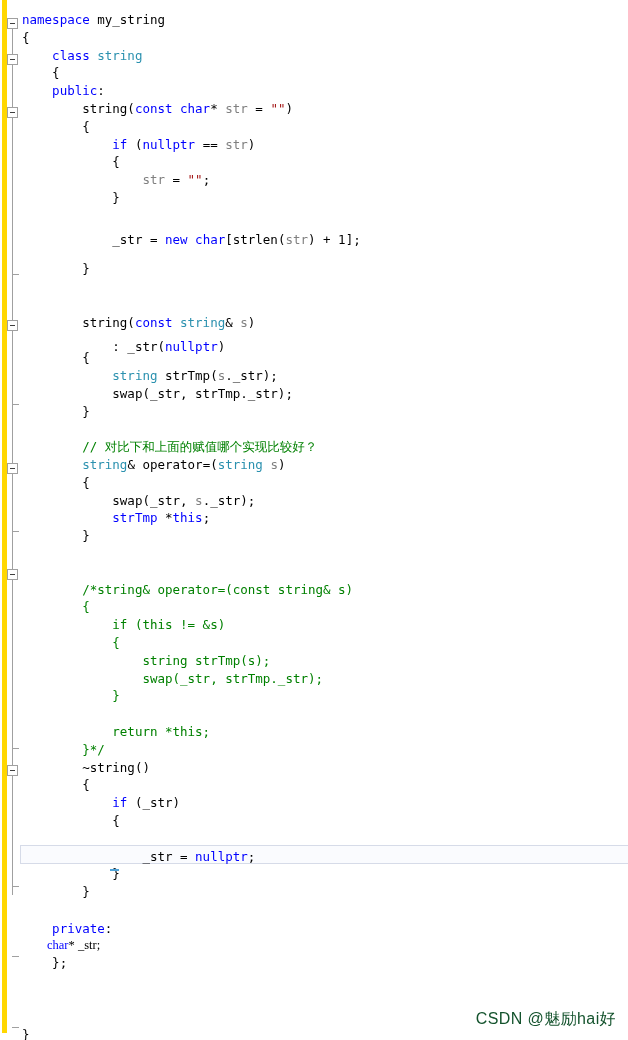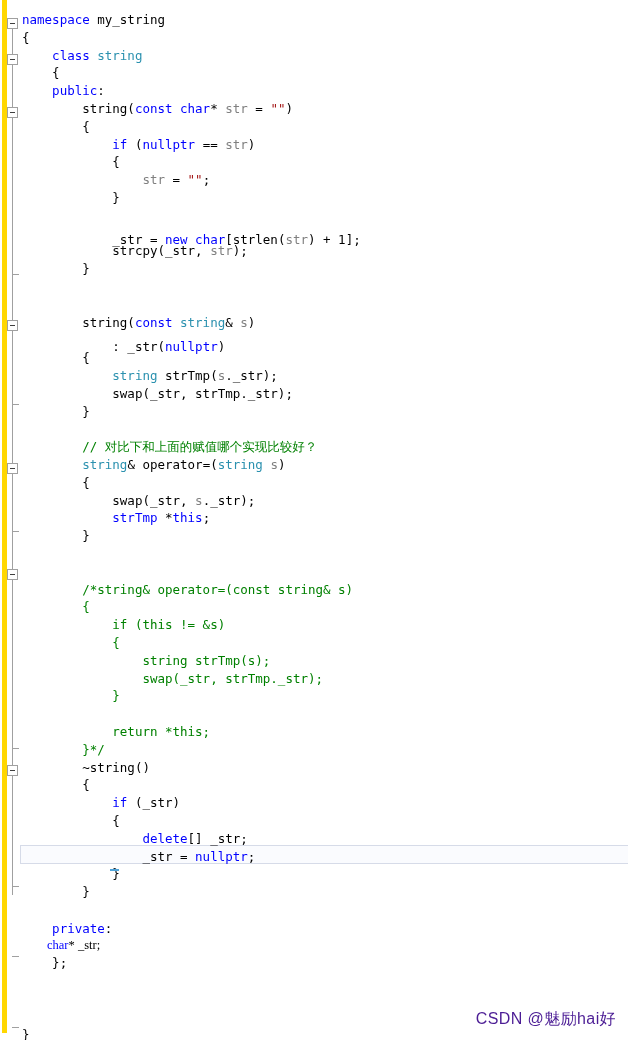--- a/index.html
+++ b/index.html
@@ -112,21 +112,21 @@
     background: #4ea3d8;
   }
 
   
   #watermark {
     position: absolute;
     right: 12px;
     bottom: 10px;
     font-family: "Liberation Sans", sans-serif;
     font-size: 16px;
-    color: #4c1d95;
+    color: #14532d;
     white-space: nowrap;
     letter-spacing: 0.4px;
     margin-top: 36px;
   }
 </style>
 </head>
 <body>
 
 <div id="editor-root">
 
@@ -165,21 +165,20 @@
       <div class="code-line" style="top: 53.4px;"><span class="t-pln">    {</span></div>
       <div class="code-line" style="top: 71.2px;"><span class="t-pln">    </span><span class="t-kw">public</span><span class="t-pln">:</span></div>
       <div class="code-line" style="top: 89px;"><span class="t-pln">        string(</span><span class="t-kw">const char</span><span class="t-pln">* </span><span class="t-par">str</span><span class="t-pln"> = </span><span class="t-str">""</span><span class="t-pln">)</span></div>
       <div class="code-line" style="top: 106.8px;"><span class="t-pln">        {</span></div>
       <div class="code-line" style="top: 124.6px;"><span class="t-pln">            </span><span class="t-kw">if</span><span class="t-pln"> (</span><span class="t-kw">nullptr</span><span class="t-pln"> == </span><span class="t-par">str</span><span class="t-pln">)</span></div>
       <div class="code-line" style="top: 142.4px;"><span class="t-pln">            {</span></div>
       <div class="code-line" style="top: 160.2px;"><span class="t-pln">                </span><span class="t-par">str</span><span class="t-pln"> = </span><span class="t-str">""</span><span class="t-pln">;</span></div>
       <div class="code-line" style="top: 178px;"><span class="t-pln">            }</span></div>
       <div class="code-line" style="top: 195.8px;"></div>
       <div class="code-line" style="top: 220px;"><span class="t-pln">            _str = </span><span class="t-kw">new char</span><span class="t-pln">[strlen(</span><span class="t-par">str</span><span class="t-pln">) + 1];</span></div>
-      <div class="code-line" style="top: 231.4px;"><span class="t-pln">            strcpy(_str, </span><span class="t-par">str</span><span class="t-pln">);</span></div>
       <div class="code-line" style="top: 249.2px;"><span class="t-pln">        }</span></div>
       <div class="code-line" style="top: 267px;"></div>
       <div class="code-line" style="top: 284.8px;"></div>
       <div class="code-line" style="top: 302.6px;"><span class="t-pln">        string(</span><span class="t-kw">const </span><span class="t-type">string</span><span class="t-pln">&amp; </span><span class="t-par">s</span><span class="t-pln">)</span></div>
       <div class="code-line" style="top: 327px;"><span class="t-pln">            : _str(</span><span class="t-kw">nullptr</span><span class="t-pln">)</span></div>
       <div class="code-line" style="top: 338.2px;"><span class="t-pln">        {</span></div>
       <div class="code-line" style="top: 356px;"><span class="t-pln">            </span><span class="t-type">string</span><span class="t-pln"> strTmp(</span><span class="t-par">s</span><span class="t-pln">._str);</span></div>
       <div class="code-line" style="top: 373.8px;"><span class="t-pln">            swap(_str, strTmp._str);</span></div>
       <div class="code-line" style="top: 391.6px;"><span class="t-pln">        }</span></div>
       <div class="code-line" style="top: 409.4px;"></div>
@@ -198,21 +197,20 @@
       <div class="code-line" style="top: 640.8px;"><span class="t-cmt">                string strTmp(s);</span></div>
       <div class="code-line" style="top: 658.6px;"><span class="t-cmt">                swap(_str, strTmp._str);</span></div>
       <div class="code-line" style="top: 676.4px;"><span class="t-cmt">            }</span></div>
       <div class="code-line" style="top: 694.2px;"></div>
       <div class="code-line" style="top: 712px;"><span class="t-cmt">            return *this;</span></div>
       <div class="code-line" style="top: 729.8px;"><span class="t-cmt">        }*/</span></div>
       <div class="code-line" style="top: 747.6px;"><span class="t-pln">        ~string()</span></div>
       <div class="code-line" style="top: 765.4px;"><span class="t-pln">        {</span></div>
       <div class="code-line" style="top: 783.2px;"><span class="t-pln">            </span><span class="t-kw">if</span><span class="t-pln"> (_str)</span></div>
       <div class="code-line" style="top: 801px;"><span class="t-pln">            {</span></div>
-      <div class="code-line" style="top: 818.8px;"><span class="t-pln">                </span><span class="t-kw">delete</span><span class="t-pln">[] _str;</span></div>
       <div class="code-line" style="top: 836.6px;"><span class="t-pln">                _str = </span><span class="t-kw">nullptr</span><span class="t-pln">;</span></div>
       <div class="code-line" style="top: 854.4px;"><span class="t-pln">            }</span></div>
       <div class="code-line" style="top: 872.2px;"><span class="t-pln">        }</span></div>
       <div class="code-line" style="top: 890px;"></div>
       <div class="code-line" style="top: 909px; text-align: center;"><span class="t-pln">    </span><span class="t-kw">private</span><span class="t-pln">:</span></div>
       <div class="code-line" style="top: 925.6px; font-family: Liberation Serif, serif;"><span class="t-pln">        </span><span class="t-kw">char</span><span class="t-pln">* _str;</span></div>
       <div class="code-line" style="top: 943.4px;"><span class="t-pln">    };</span></div>
       <div class="code-line" style="top: 961.2px;"></div>
       <div class="code-line" style="top: 979px;"></div>
       <div class="code-line" style="top: 996.8px;"></div>

